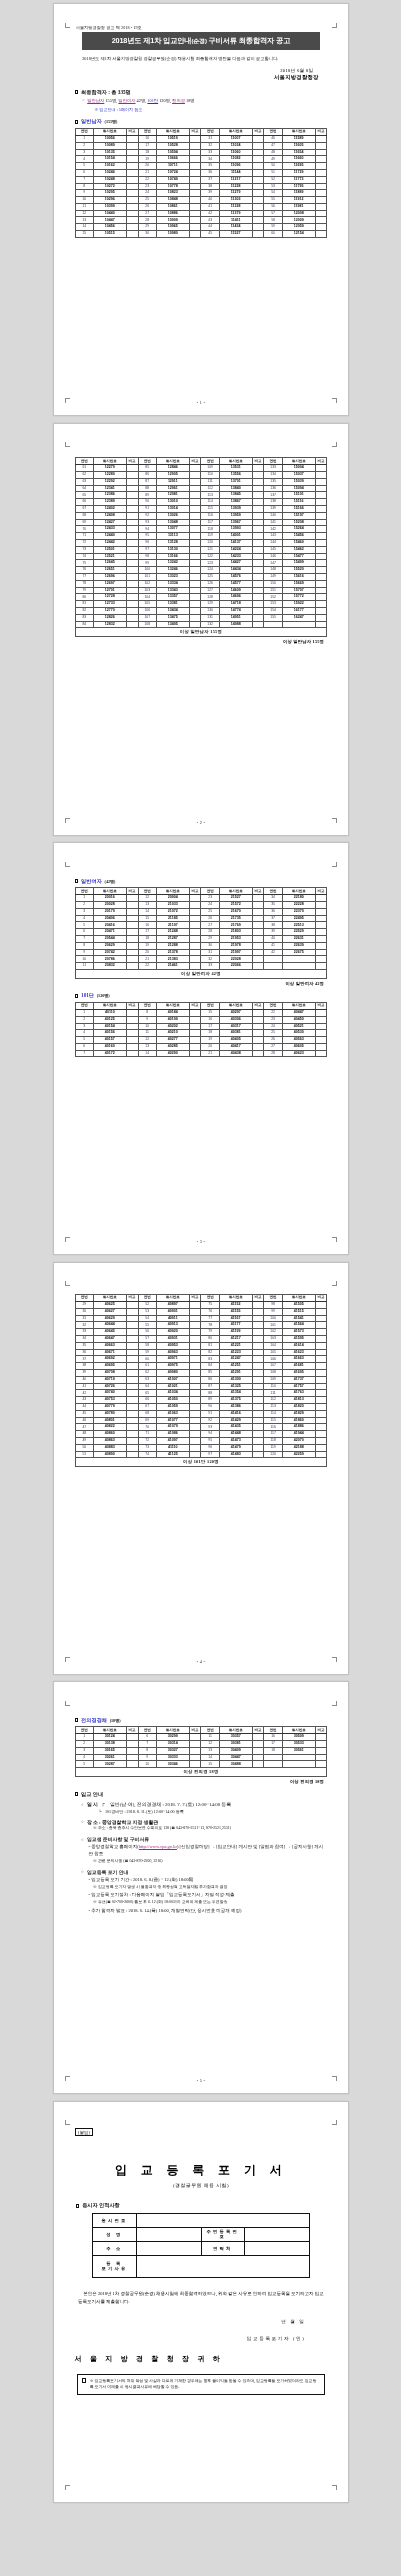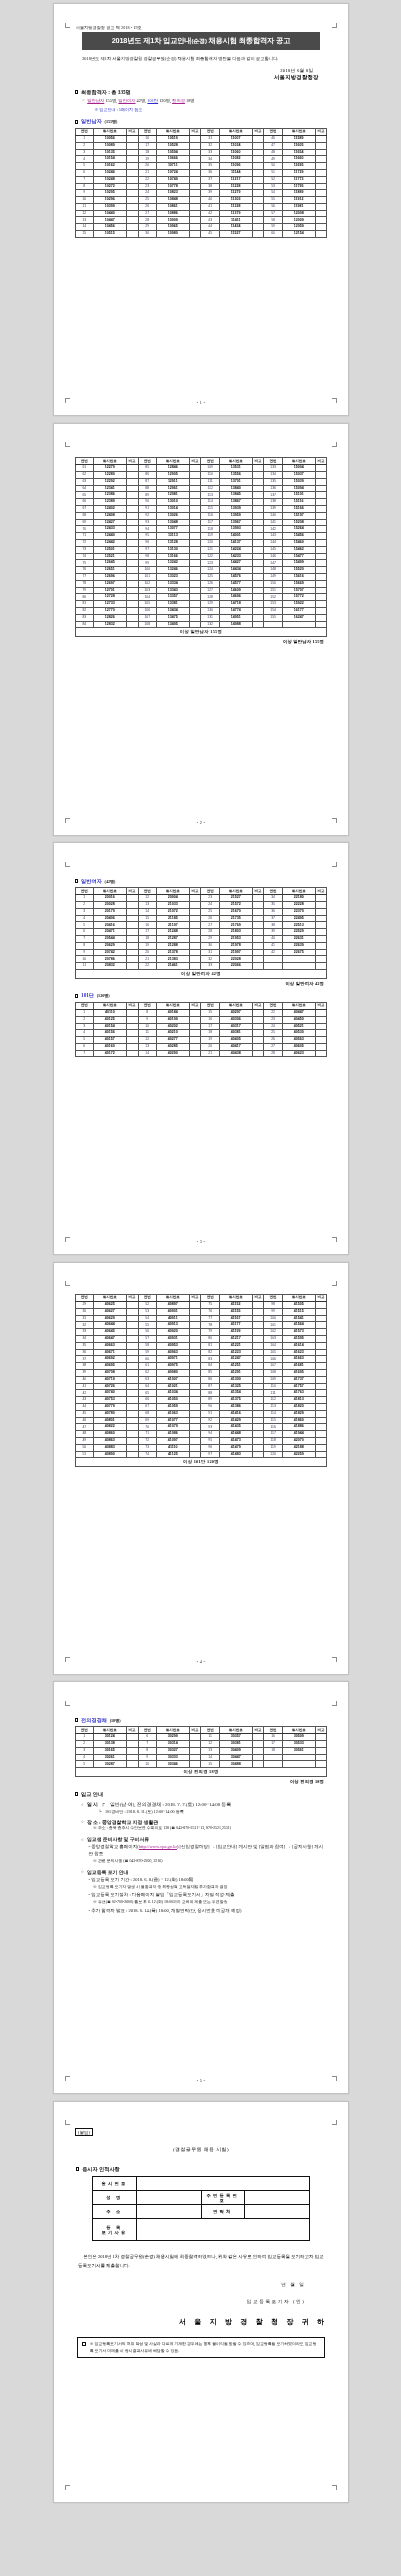--- a/index.html
+++ b/index.html
@@ -130,39 +130,39 @@
   }
   .form-sub { text-align:center; font-size:4.9px; margin-bottom:14px; letter-spacing:0.5px; }
   .form-sec { font-size:5.2px; font-weight:bold; margin:7.6px 0 3.3px 1.1px; display:flex; align-items:center; gap:2.7px; }
   table.form { border-collapse:collapse; width:86%; margin:0 auto 12px auto; }
   table.form th, table.form td { border:0.5px solid #111; font-size:4.3px; height:14px; padding:1.1px 3.3px; }
   table.form th { width:20%; text-align:center; font-weight:bold; background:#fff; letter-spacing:2.2px; }
   table.form th.tall { height:22px; }
   table.form td.half { width:30%; }
   .form-body { font-size:4.5px; line-height:1.9; margin:6.5px 3.3px 0 3.3px; text-indent:5.4px; }
   .sign-line { text-align:right; font-size:4.6px; margin:12px 22px 3.3px 0; letter-spacing:1.6px; }
-  .to-line { text-align:right; font-size:7px; font-weight:bold; letter-spacing:3.3px; margin:13px 0 9.8px 0; }
+  .to-line { text-align:left; font-size:7px; font-weight:bold; letter-spacing:3.3px; margin:13px 0 9.8px 0; }
   .cut-note { border:0.5px solid #111; font-size:3.9px; padding:3.3px 4.3px; line-height:1.6; margin:5.4px 2.2px 0 2.2px; display:flex; gap:3.3px; }
   .cut-note .cbox { flex:0 0 auto; width:4.3px; height:4.3px; border:0.7px solid #111; margin-top:0.5px; }
 </style>
 </head>
 <body>
 
 <div class="doc">
 
   <div class="page p1">
     <span class="mark tl"></span>
     <span class="mark tr"></span>
     <span class="mark bl"></span>
     <span class="mark br"></span>
 
     <div class="gonggo-no">서울지방경찰청 공고 제 2018 - 19호</div>
 
     <div class="title-bar">
-      <span>2018년도 제1차 입교안내</span><span class="sm">(순경)</span> <span>채용시험 최종합격자 공고</span>
+      <span>2018년도 제1차 입교안내</span><span class="sm">(순경)</span> <span>구비서류 최종합격자 공고</span>
     </div>
 
     <p class="lead">2018년도 제1차 서울지방경찰청 경찰공무원(순경) 채용시험 최종합격자 명단을 다음과 같이 공고합니다.</p>
     <div class="date-line">2018년  6월  8일</div>
     <div class="signer">서울지방경찰청장</div>
 
     <h2 class="sec">
       <span class="sqbullet"></span>
       <span>최종합격자 : 총 335명</span>
     </h2>
@@ -1616,20 +1616,21 @@
 
   <div class="page p6">
     <span class="mark tl"></span>
     <span class="mark tr"></span>
     <span class="mark bl"></span>
     <span class="mark br"></span>
     <div style="height:9.8px"></div>
 
     <span class="bracket-tag">[붙임]</span>
 
+    <div class="form-title">입 교 등 록 포 기 서</div>
     <div class="form-sub">(경찰공무원 채용 시험)</div>
 
     <div class="form-sec">
       <span class="sqbullet"></span>
       <span>응시자 인적사항</span>
     </div>
 
     <table class="form">
       <tbody>
         <tr>

